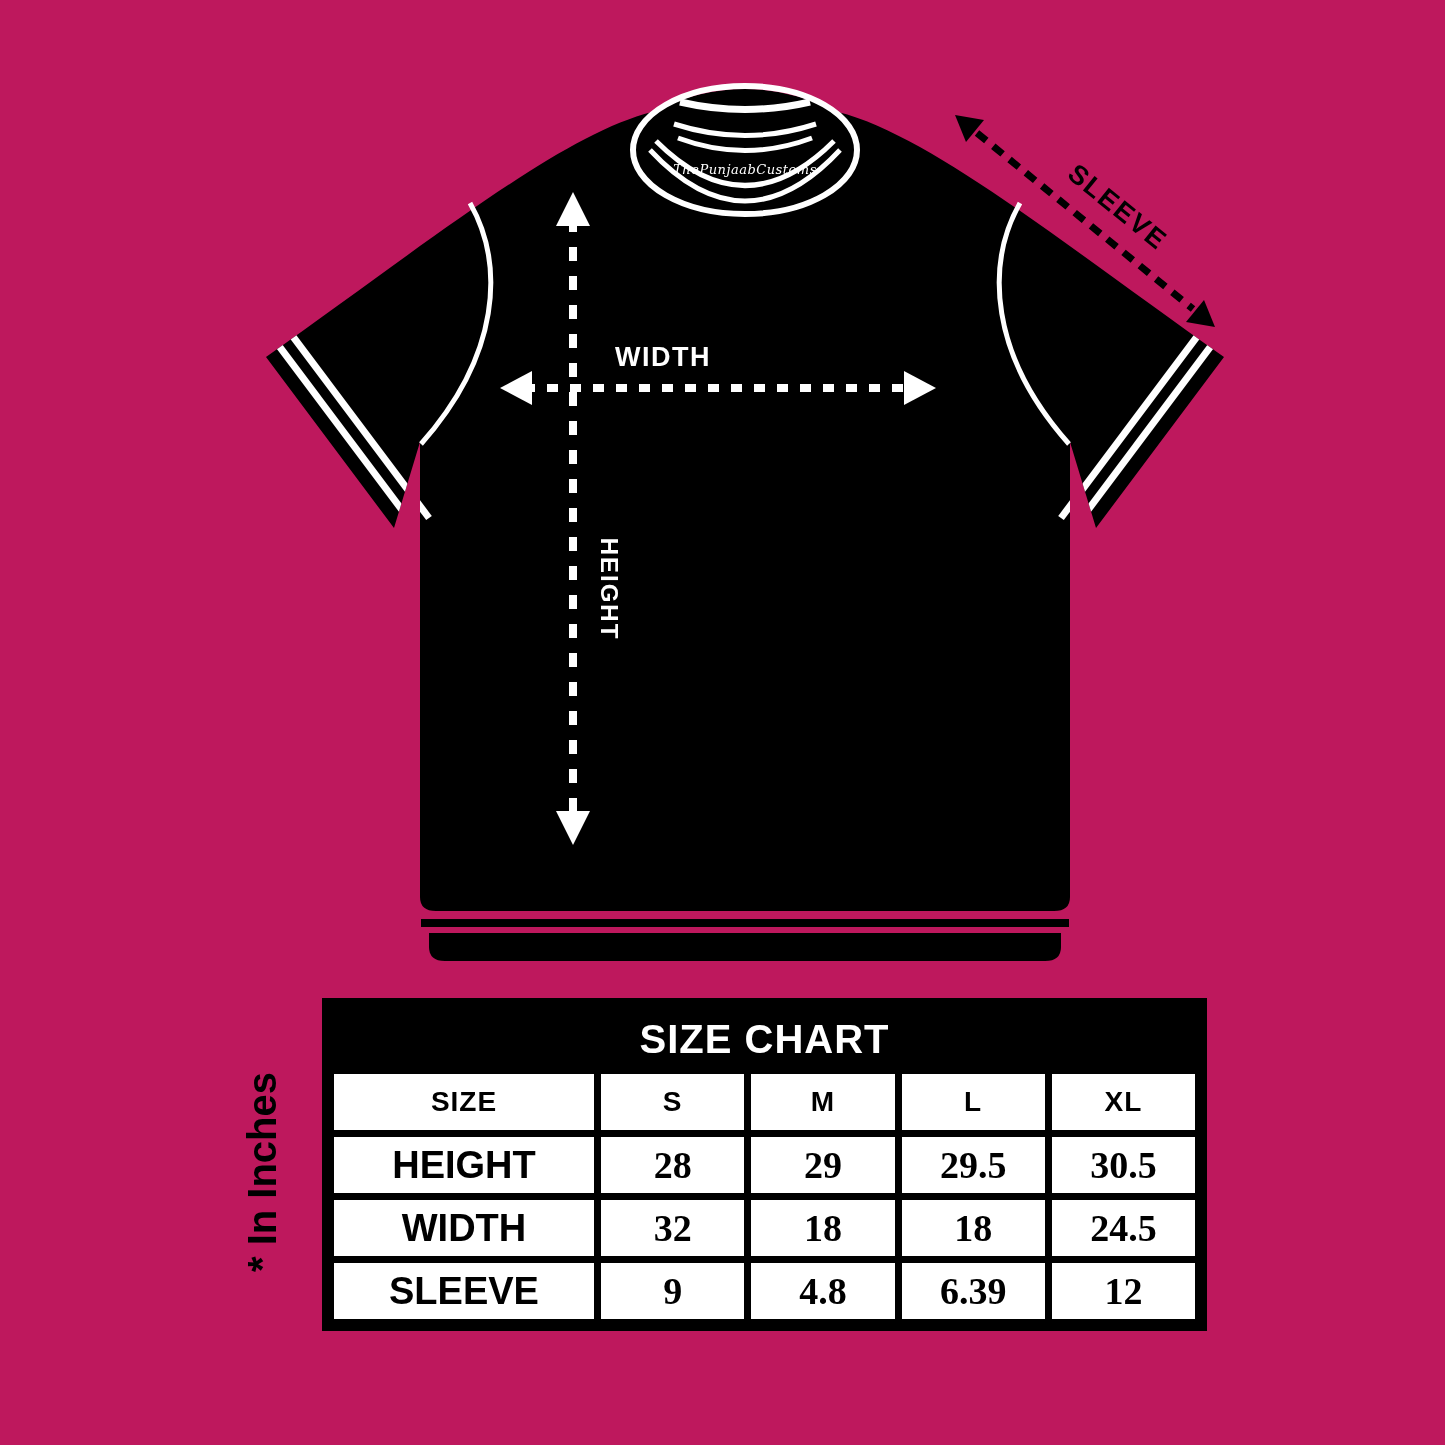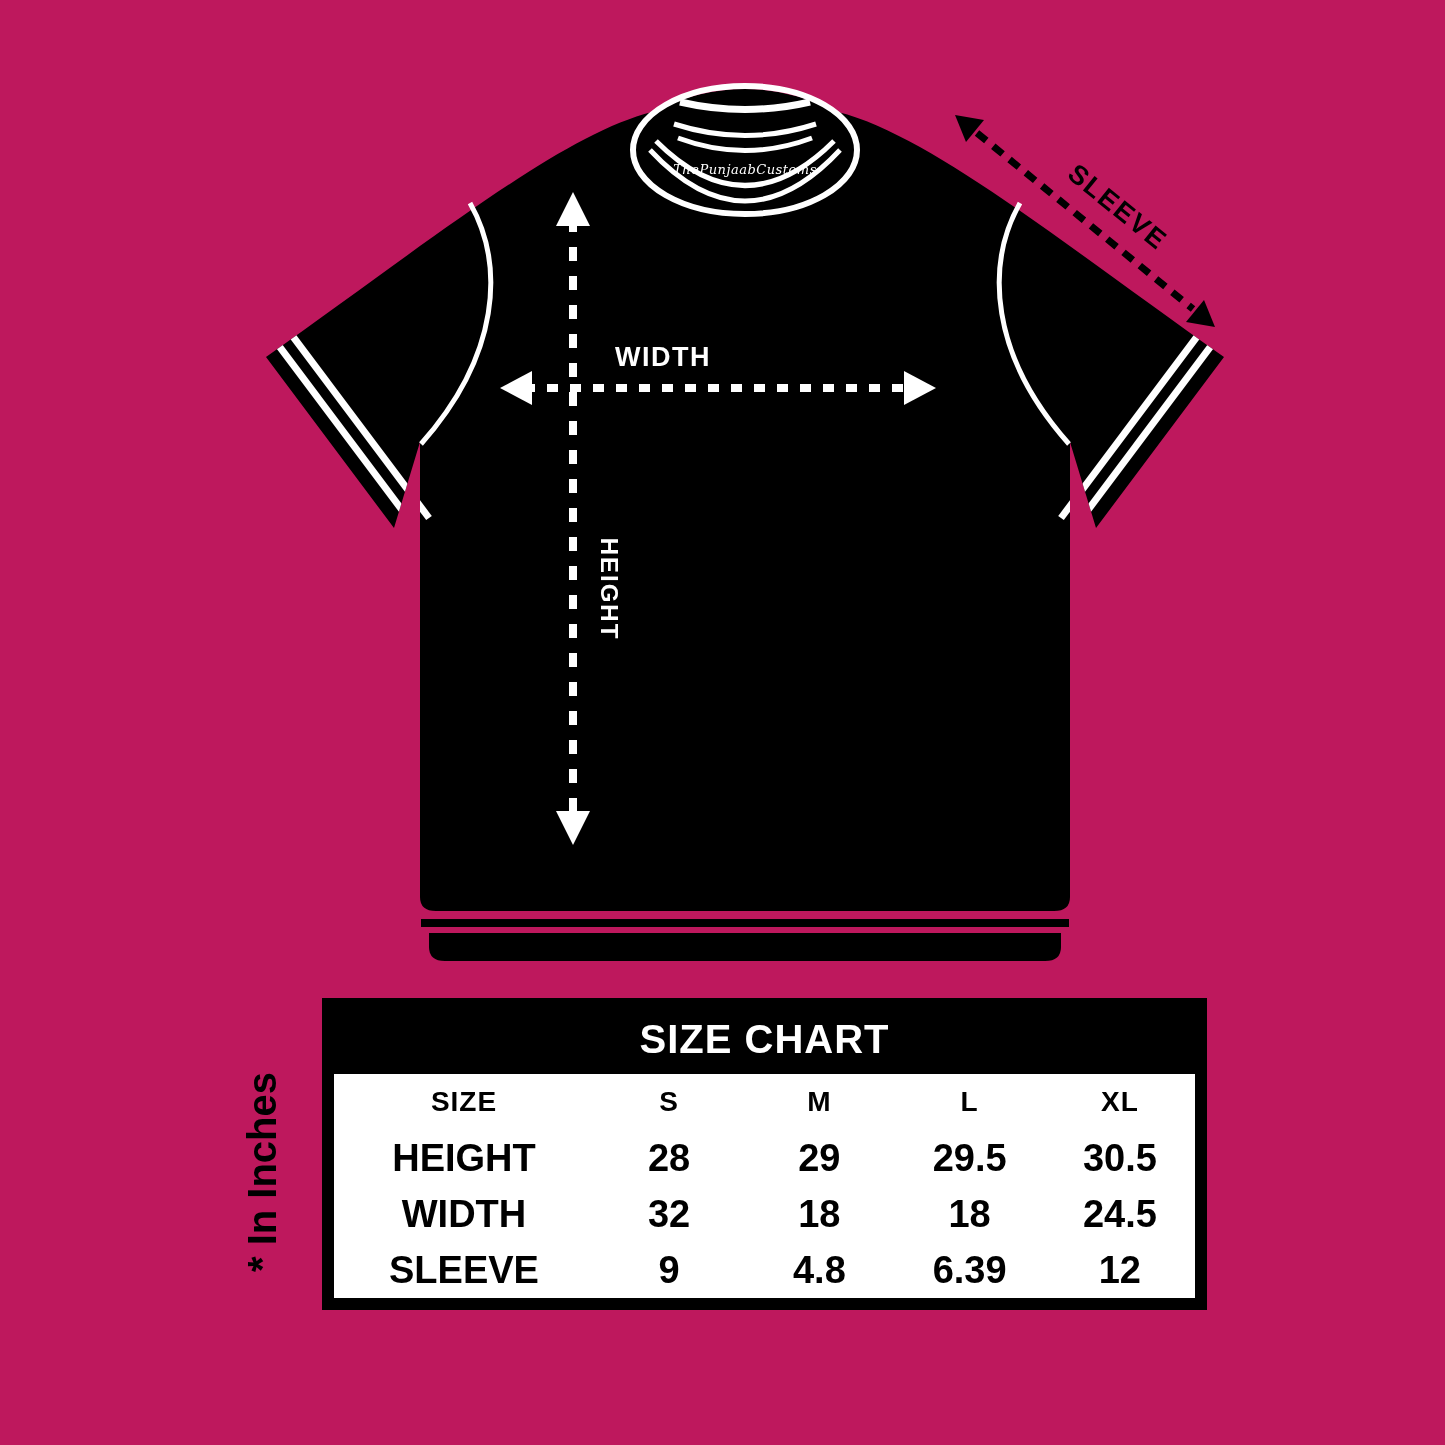--- a/index.html
+++ b/index.html
@@ -17,29 +17,30 @@
     background:#000;padding:12px;box-sizing:border-box;margin-left:20px;
   }
   .size-table .title{
     height:58px;display:flex;align-items:center;justify-content:center;
     color:#fff;font-weight:bold;font-size:40px;letter-spacing:1px;
     margin-bottom:6px;
   }
   .grid{
     display:grid;
     grid-template-columns:260px repeat(4,1fr);
+    gap:7px;
   }
   .cell{
     background:#fff;color:#000;height:56px;
     display:flex;align-items:center;justify-content:center;
     font-weight:bold;
   }
   .cell.head{font-size:28px;letter-spacing:1px;}
   .cell.label{font-size:38px;}
-  .cell.value{font-size:38px;}
+  .cell.value{font-size:38px;font-family:Liberation Serif, serif;}
   
   .units-note{
     position:absolute;left:112px;top:1148px;width:300px;height:48px;
     transform:rotate(-90deg);
     display:flex;align-items:center;justify-content:center;
     font-weight:bold;font-size:40px;color:#000;white-space:nowrap;
   }
 </style>
 </head>
 <body>

